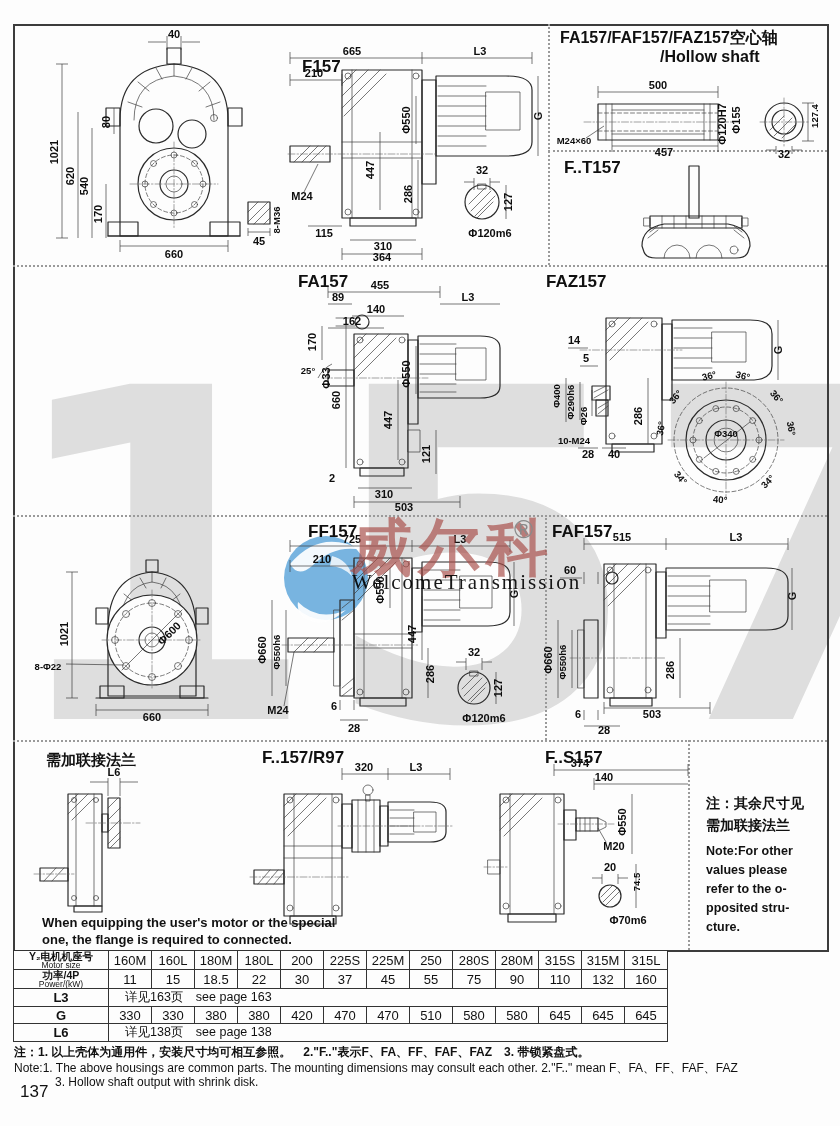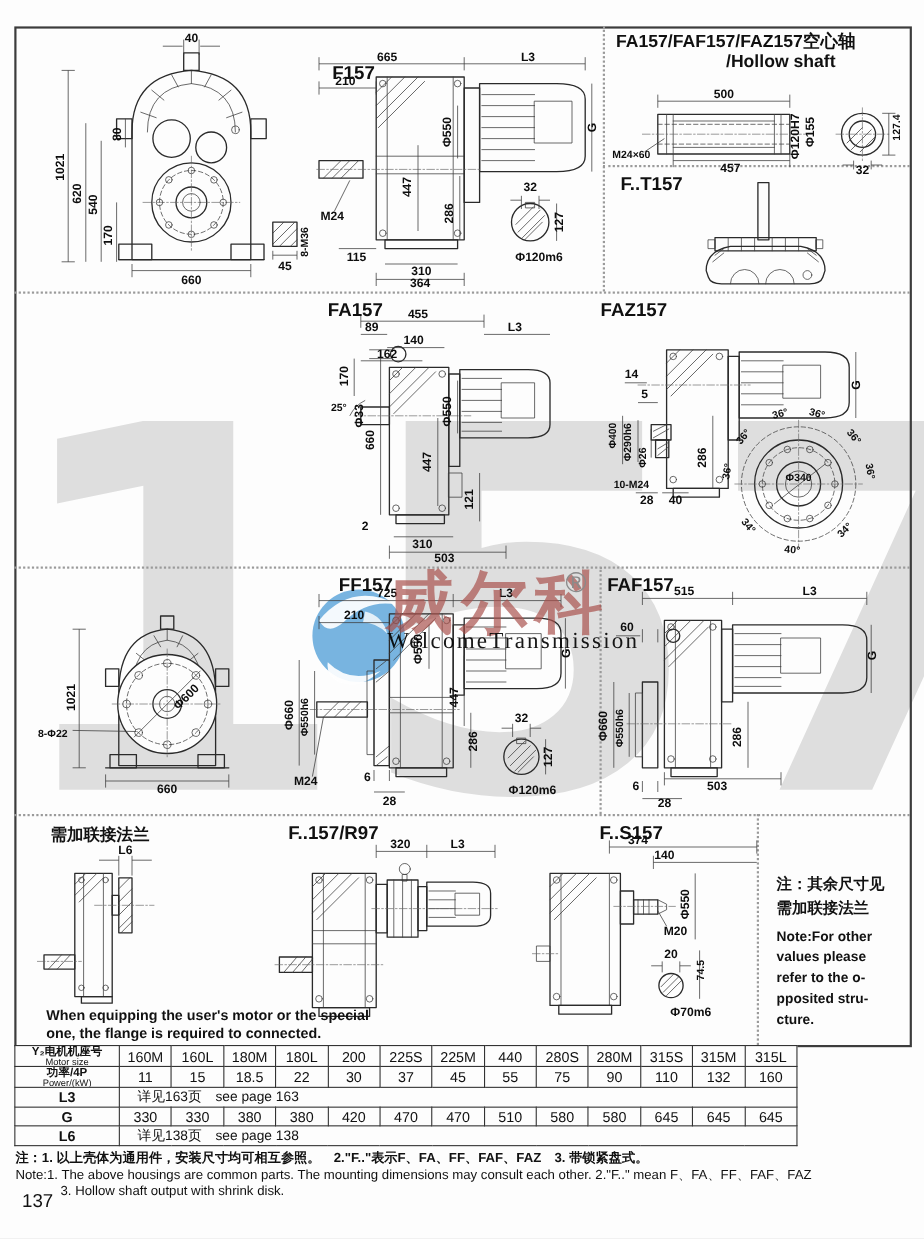--- a/index.html
+++ b/index.html
@@ -19,21 +19,21 @@
   .dims{font:bold 9.5px "Liberation Sans",sans-serif;fill:#0d0d0d;}
   #big157{position:absolute;left:0;top:345px;width:792px;text-align:center;
           font:bold 460px/430px "DejaVu Sans",sans-serif;color:#dedede;z-index:0;letter-spacing:0px;}
   #brandcn{position:absolute;left:350px;top:506px;font-size:62px;font-weight:bold;color:#a94f4a;
            opacity:.68;letter-spacing:6px;z-index:5;}
   #branden{position:absolute;left:352px;top:570px;font-family:"Liberation Serif",serif;font-size:21px;
            color:#000000;opacity:.9;letter-spacing:2px;z-index:5;}
   #reg{position:absolute;left:514px;top:514px;font-size:26px;color:#8a8a8a;z-index:5;}
   #logo{position:absolute;left:282px;top:522px;z-index:2;opacity:.88;}
   .cn-note{position:absolute;font-weight:bold;z-index:4;}
-  #spec{position:absolute;left:13px;top:950px;width:712px;border-collapse:collapse;table-layout:fixed;z-index:4;background:#fdfdfd;}
+  #spec{position:absolute;left:13px;top:950px;width:655px;border-collapse:collapse;table-layout:fixed;z-index:4;background:#fdfdfd;}
   #spec td{border:1.4px solid #333;height:16px;text-align:center;font-size:13px;padding:0;white-space:nowrap;overflow:hidden;}
   #spec .hl1{font-size:10.5px;font-weight:bold;line-height:10px;}
   #spec .hl2{font-size:8.5px;line-height:8px;}
   #spec .rowlab{font-size:13px;font-weight:bold;}
   #spec .notecell{text-align:left;padding-left:16px;font-size:12.5px;}
   .fnote{position:absolute;left:14px;font-size:12px;z-index:4;white-space:nowrap;}
   #pageno{position:absolute;left:20px;top:1082px;font-size:17px;z-index:4;}
 </style>
 </head>
 <body>
@@ -602,21 +602,21 @@
         <div class="hl1">Y₂电机机座号</div>
         <div class="hl2">Motor size</div>
       </td>
       <td>160M</td>
       <td>160L</td>
       <td>180M</td>
       <td>180L</td>
       <td>200</td>
       <td>225S</td>
       <td>225M</td>
-      <td>440</td>
+      <td>250</td>
       <td>280S</td>
       <td>280M</td>
       <td>315S</td>
       <td>315M</td>
       <td>315L</td>
     </tr>
     <tr>
       <td>
         <div class="hl1">功率/4P</div>
         <div class="hl2">Power/(kW)</div>

